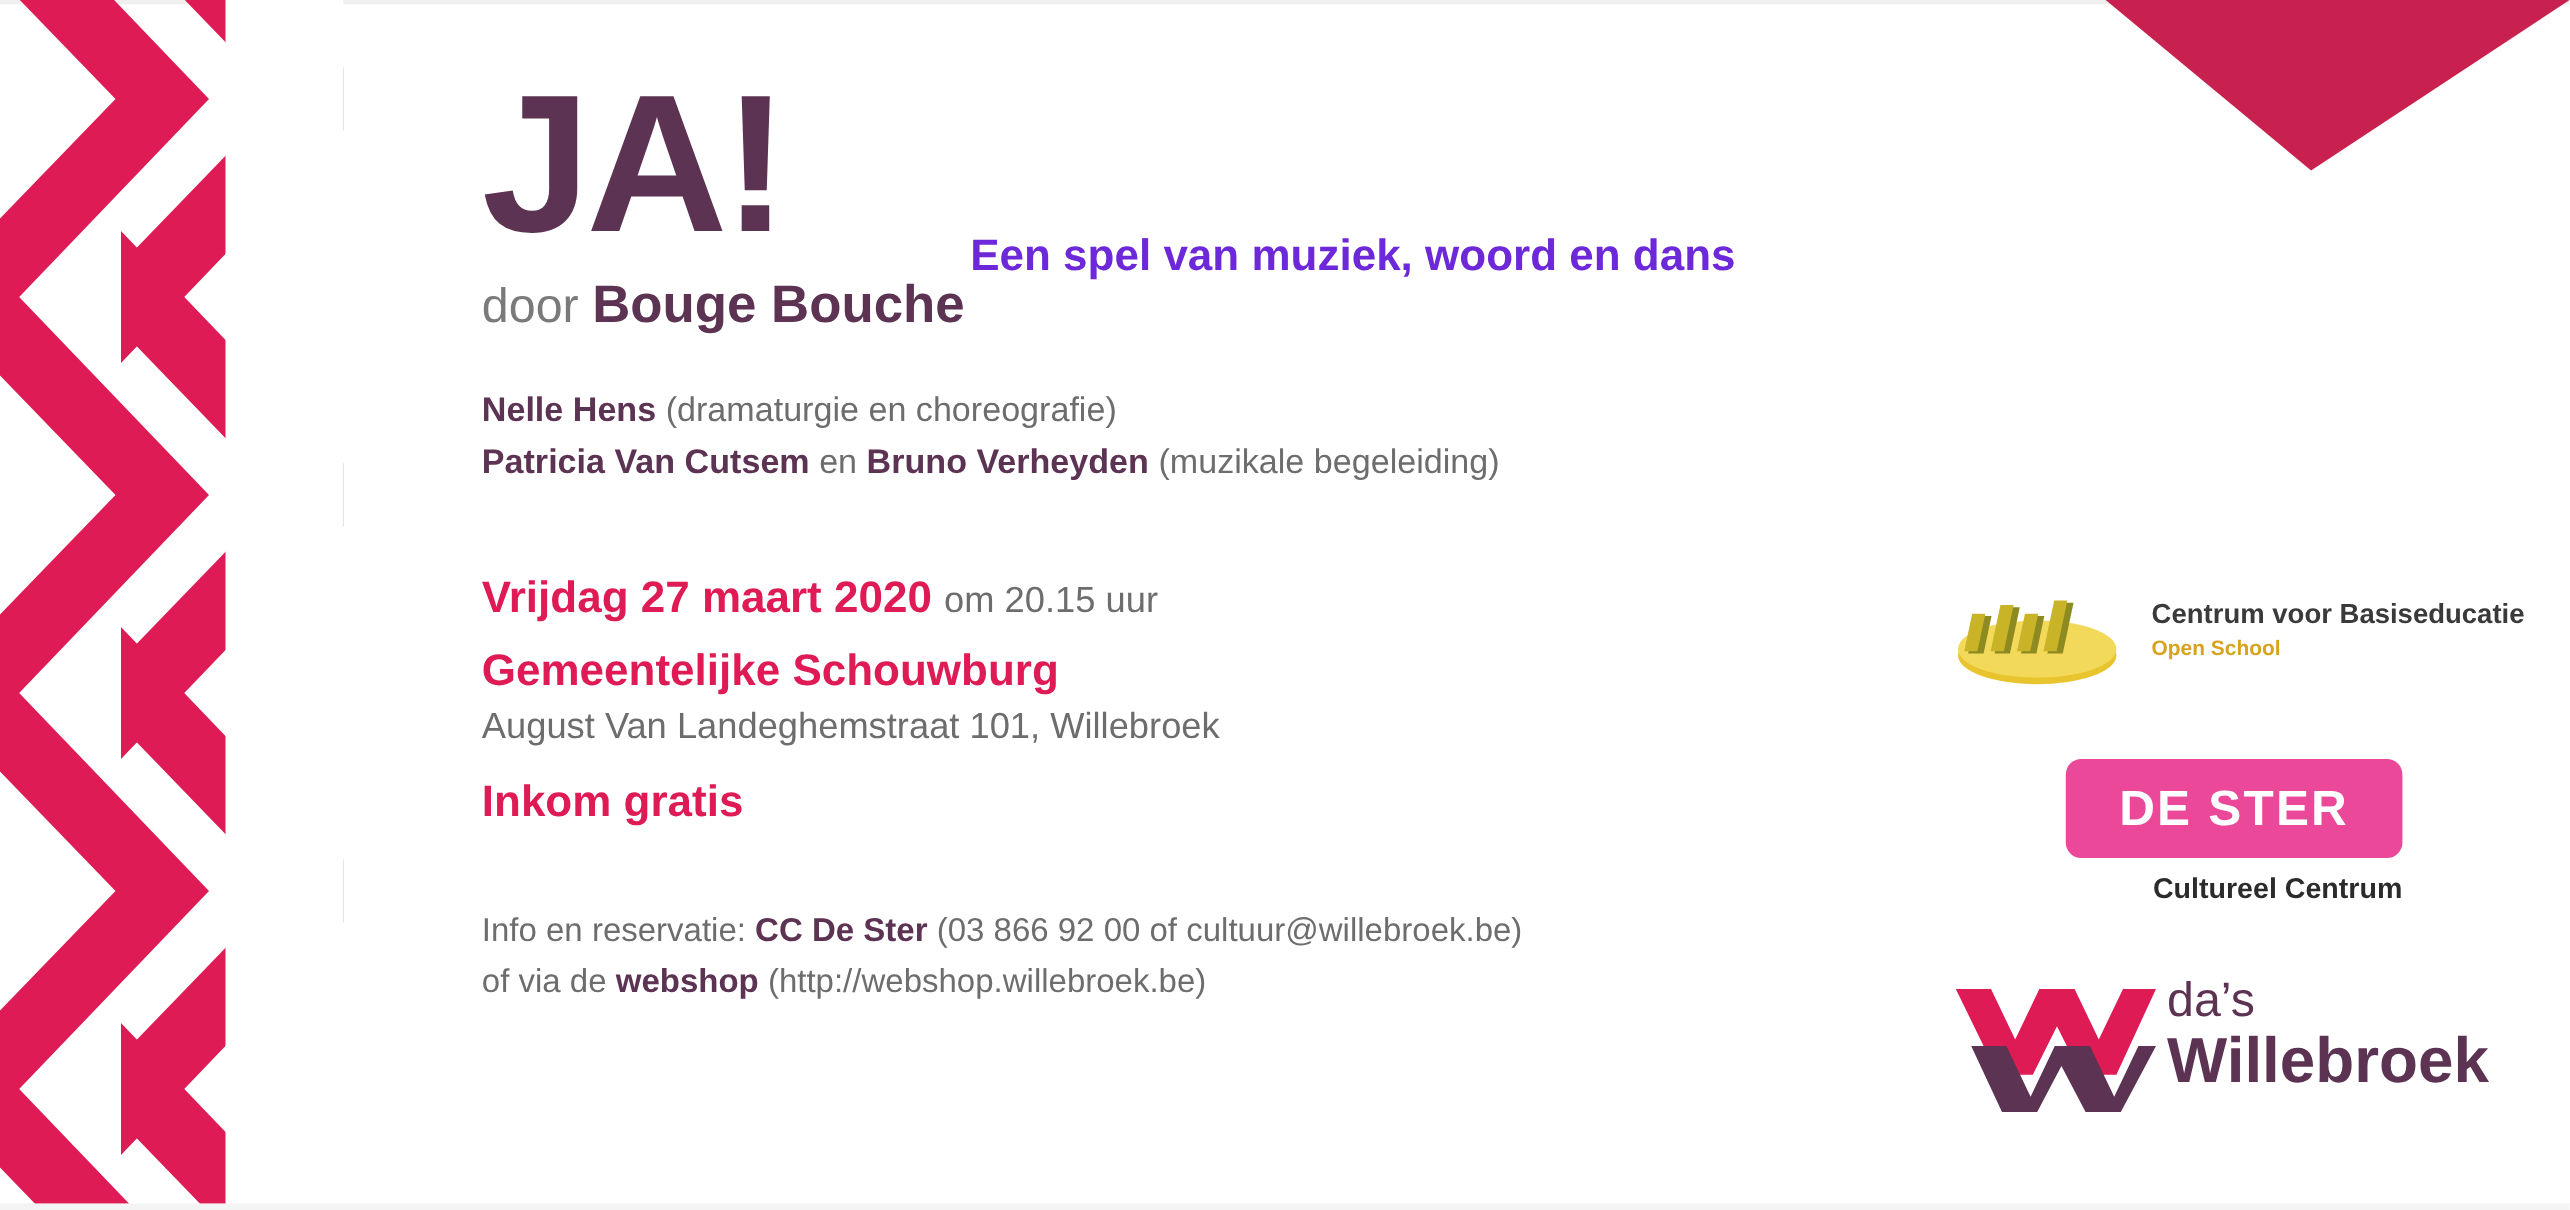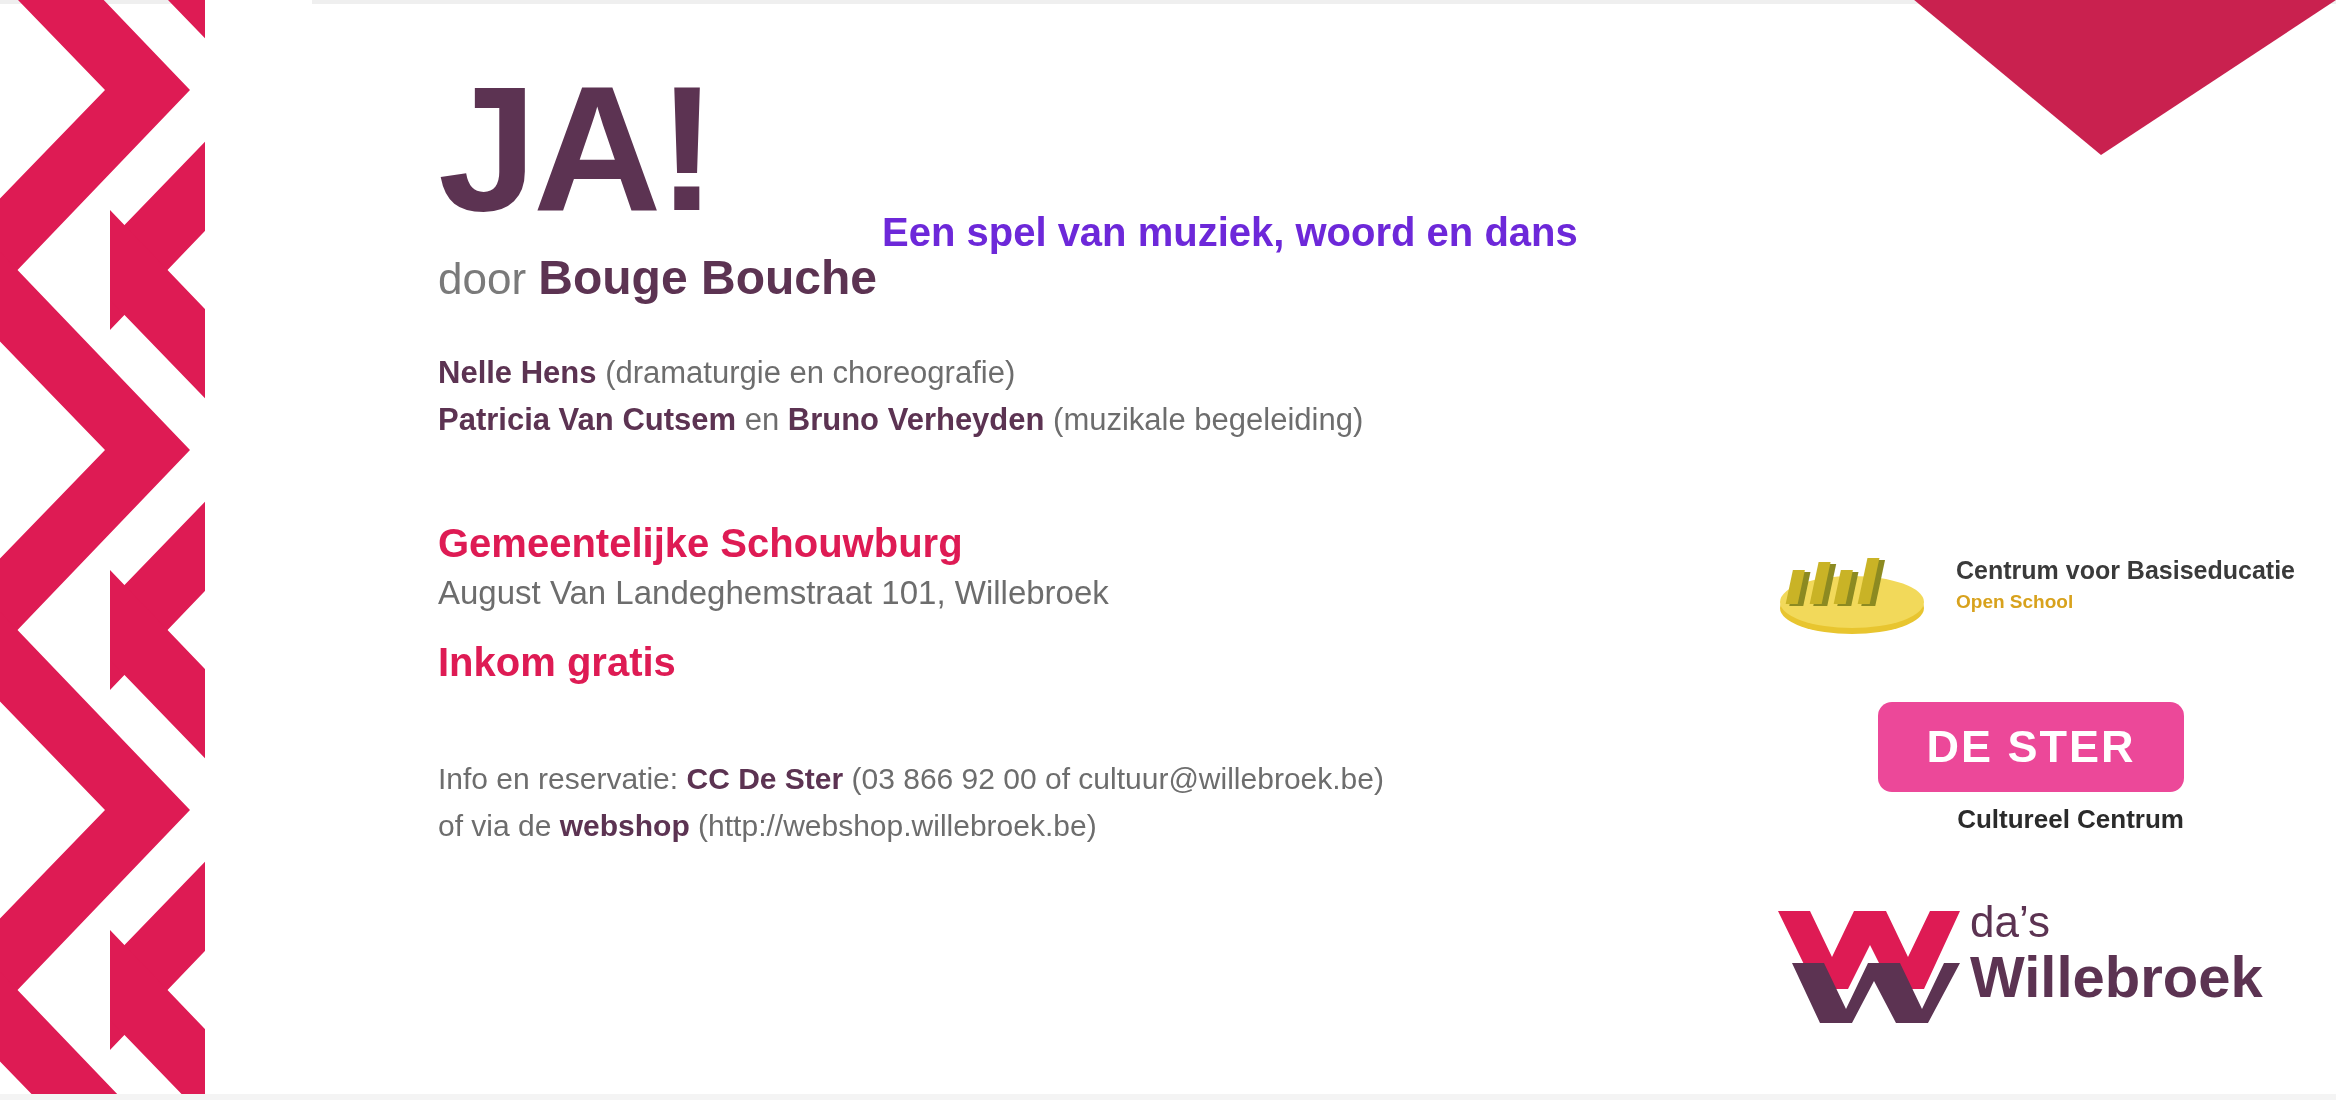--- a/index.html
+++ b/index.html
@@ -151,21 +151,21 @@
     font-size: 30px;
     line-height: 47px;
     color: #6d6d6d;
   }
   .info-block b { color: #5c3352; }
 
   
   .logos {
     position: absolute;
     right: 42px;
-    top: 540px;
+    top: 528px;
     width: 520px;
   }
 
   
   .logo-cbe {
     position: relative;
     height: 110px;
   }
   .logo-cbe .mark {
     position: absolute;
@@ -296,20 +296,24 @@
     <div class="credits">
       <div>
         <b>Nelle Hens</b><span> (dramaturgie en choreografie)</span>
       </div>
       <div>
         <b>Patricia Van Cutsem</b><span> en </span><b>Bruno Verheyden</b><span> (muzikale begeleiding)</span>
       </div>
     </div>
 
     <div class="when-where">
+      <div class="line-date">
+        <span>Vrijdag 27 maart 2020</span>
+        <span class="time">om 20.15 uur</span>
+      </div>
       <div class="line-venue">Gemeentelijke Schouwburg</div>
       <div class="line-address">August Van Landeghemstraat 101, Willebroek</div>
       <div class="line-free">Inkom gratis</div>
     </div>
 
     <div class="info-block">
       <div>
         <span>Info en reservatie: </span><b>CC De Ster</b><span> (03 866 92 00 of cultuur@willebroek.be)</span>
       </div>
       <div>

